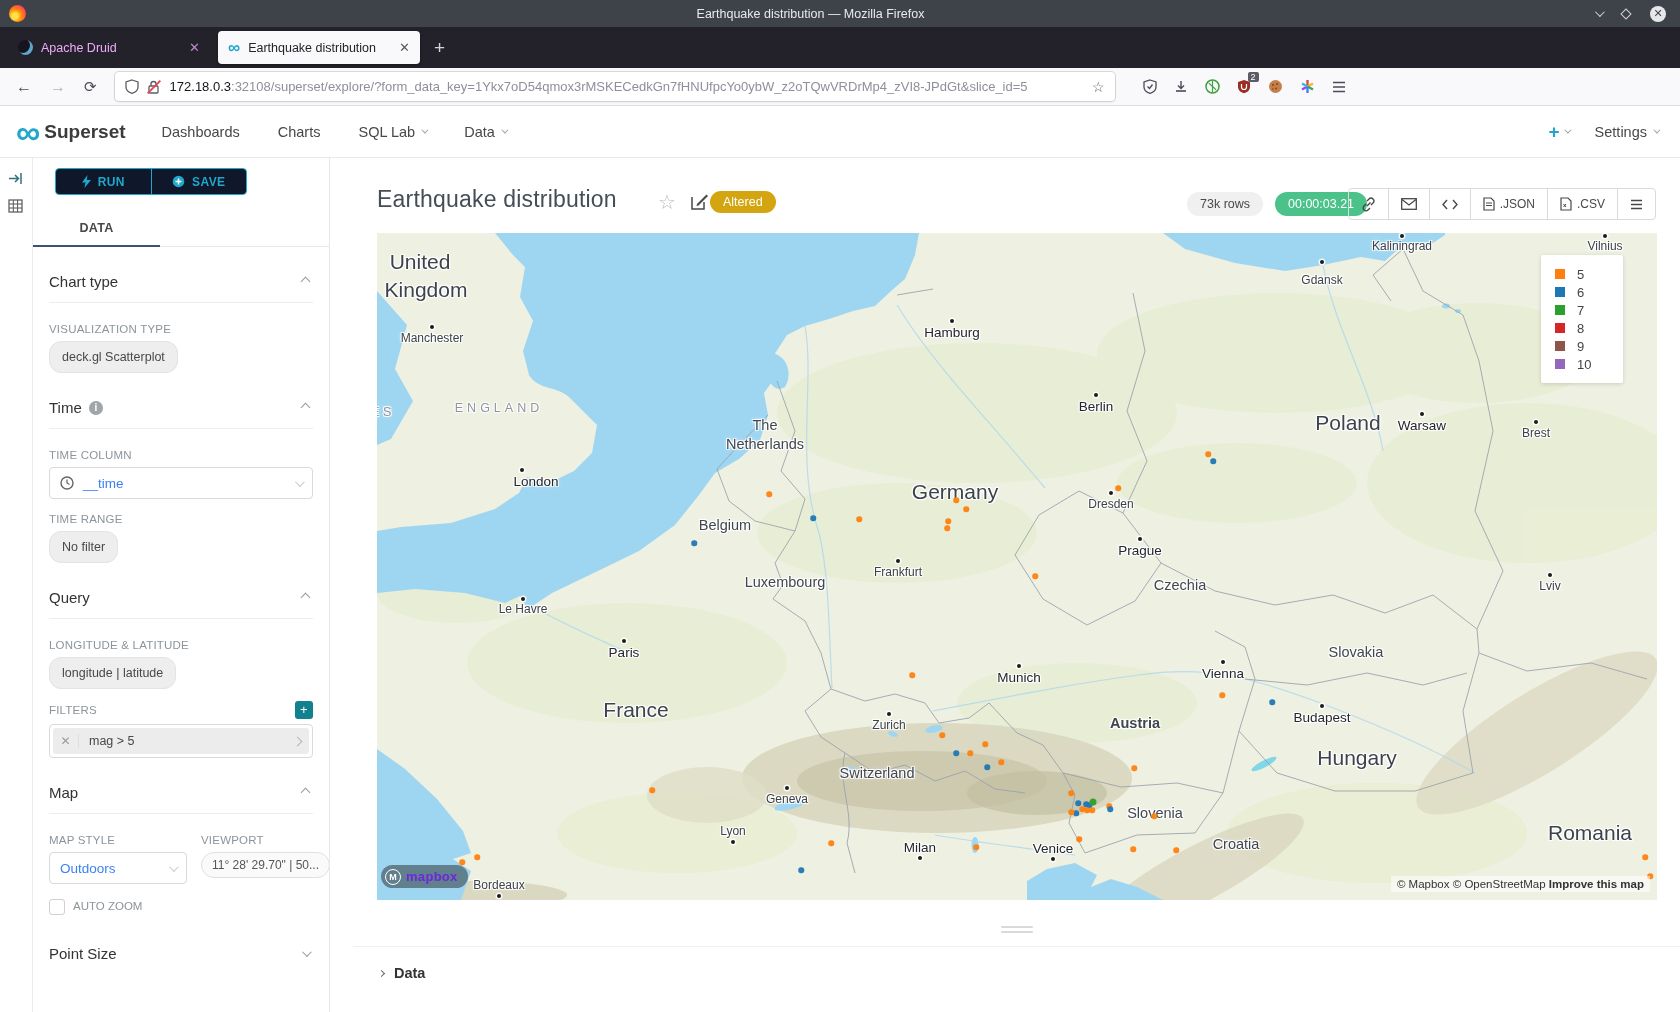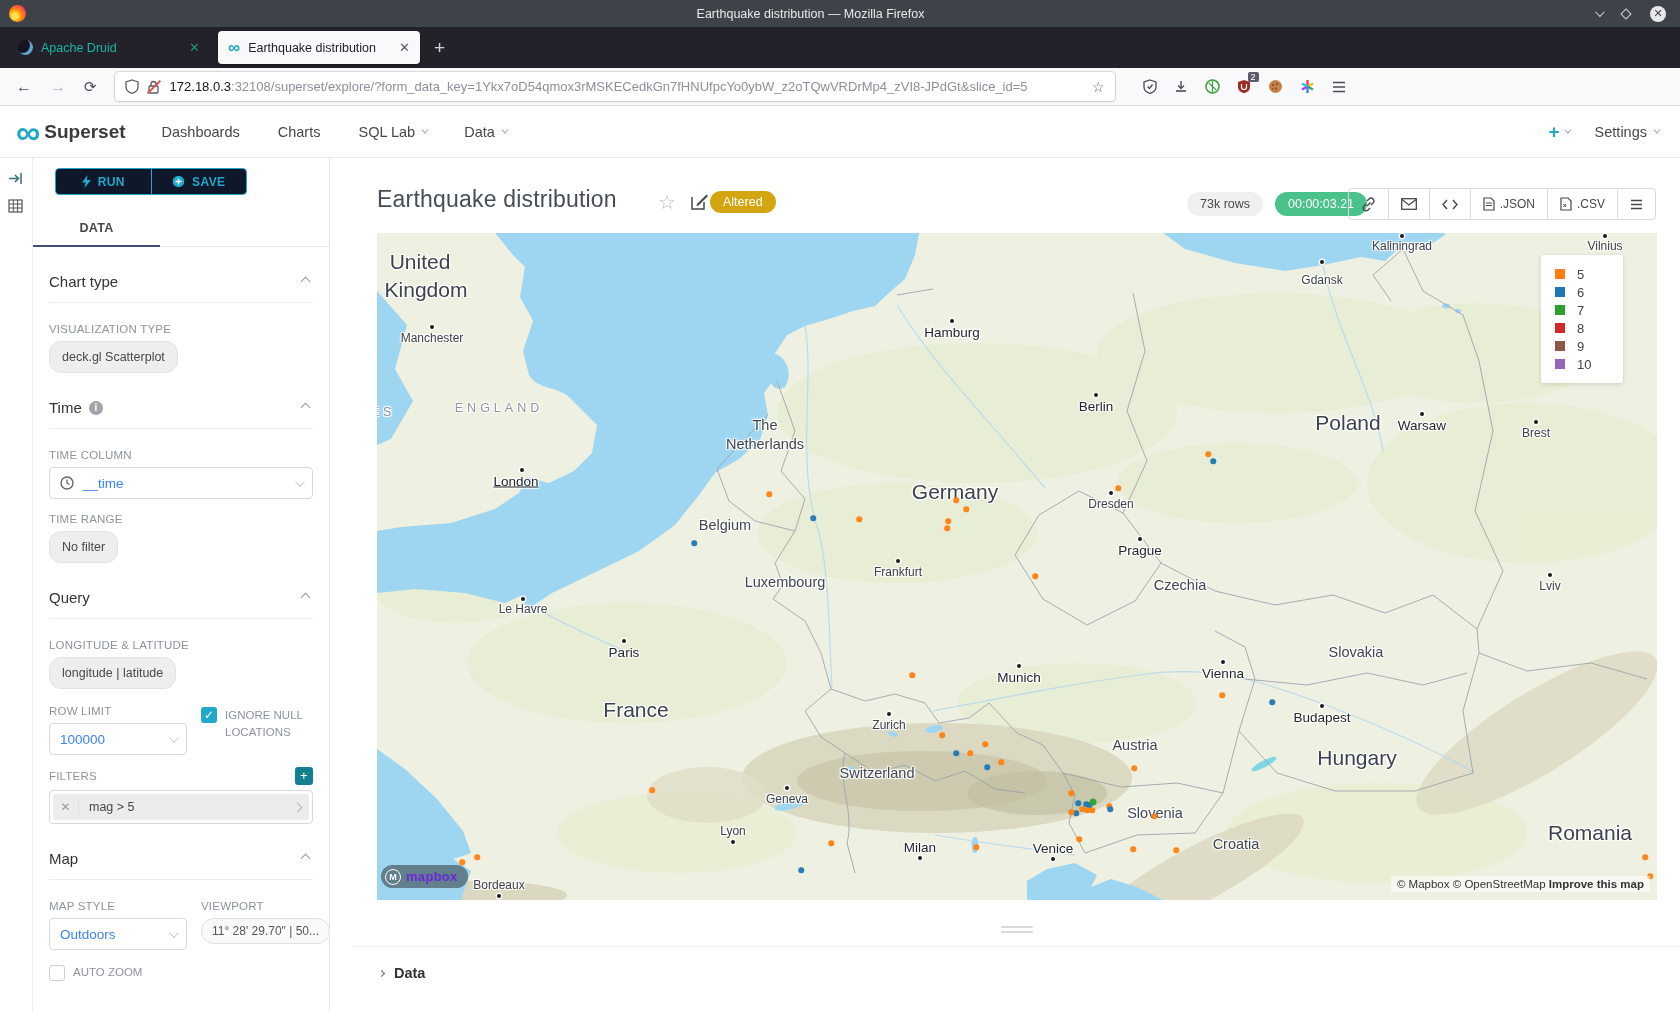--- a/index.html
+++ b/index.html
@@ -11,21 +11,21 @@
   #ff-logo { width:17px; height:17px; border-radius:50%; margin-left:9px;
     background:radial-gradient(circle at 35% 65%, #ffe14d 0 18%, #ff9500 40%, #ff3b5c 75%, #b5007f 100%); }
   #win-title { flex:1; text-align:center; color:#e9eaec; }
   .winctl { display:flex; gap:20px; margin-right:14px; align-items:center; }
   .winctl .chev { border-color:#cfd2d8; }
   .wc-max { width:8px; height:8px; border:1.4px solid #cfd2d8; transform:rotate(45deg); }
   .wc-close { width:16px; height:16px; border-radius:50%; background:#e6e7ea; color:#3e434a;
     font-size:11px; line-height:15px; text-align:center; font-weight:bold; }
   #tabbar { position:absolute; left:0; top:27px; width:1680px; height:41px; background:#23222a; display:flex; align-items:center; }
   .tab { display:flex; align-items:center; gap:8px; height:33px; border-radius:4px; padding:0 10px; margin-left:8px; font-size:12.5px; }
-  .tab.inactive { color:#14b8a6; width:202px; }
+  .tab.inactive { color:#f0abfc; width:202px; }
   .tab.active { background:#f9f9fb; color:#23222a; width:202px; box-shadow:0 1px 3px rgba(0,0,0,.4); }
   .tab .close { margin-left:auto; font-size:13px; opacity:.75; }
   .druid-ico { width:15px; height:15px; border-radius:50%; background:#17141f;
     box-shadow:inset -3px -2px 0 0 #5ba7cf; flex:0 0 15px; }
   .ss-ico { color:#20a7c9; font-weight:bold; font-size:17px; line-height:15px; }
   .newtab { color:#d3d3da; font-size:19px; margin-left:14px; }
   #navrow { position:absolute; left:0; top:68px; width:1680px; height:38px; background:#f9f9fb;
     border-bottom:1px solid #dcdce2; display:flex; align-items:center; }
   .nav-arrow { font-size:16px; color:#4b4b55; margin-left:16px; }
   .nav-arrow.fwd { color:#b3b3bc; margin-left:18px; }
@@ -334,33 +334,20 @@
   </div>
   <div class="flabel" style="margin-top:14px">TIME RANGE</div>
   <span class="pill">No filter</span>
 
   <div class="sec-head">
     <span>Query</span>
     <span class="chev up"></span>
   </div>
   <div class="flabel">LONGITUDE &amp; LATITUDE</div>
   <span class="pill">longitude | latitude</span>
-  <div class="tworow" style="margin-top:16px">
-    <div>
-      <div class="flabel" style="margin-top:0">ROW LIMIT</div>
-      <div class="select">
-        <span>100000</span>
-        <span class="chev down"></span>
-      </div>
-    </div>
-    <div class="checkline" style="margin-top:2px">
-      <span class="cbox checked">✓</span>
-      <span>IGNORE NULL LOCATIONS</span>
-    </div>
-  </div>
   <div class="flabel" style="margin-top:12px; display:flex;">
     <span>FILTERS</span>
     <span class="plusbtn">+</span>
   </div>
   <div id="filterbox">
     <div id="filterchip">
       <span class="x">✕</span>
       <span class="txt">mag &gt; 5</span>
       <span class="arr">
           <span class="chev right" style="border-color:#b5b5b5"></span>
@@ -532,21 +519,21 @@
   </svg>
 
   <div id="labels-layer">
       <span class="ml c1" style="left: 43px; top: 29px;">United</span>
       <span class="ml c1" style="left: 49px; top: 57px;">Kingdom</span>
       <span class="ml reg" style="left: 122px; top: 175px;">ENGLAND</span>
       <span class="ml reg" style="left: 6px; top: 179px;">ES</span>
       <span class="mdot" style="left: 55px; top: 94px;"></span>
       <span class="ml town" style="left: 55px; top: 105px;">Manchester</span>
       <span class="mdot" style="left: 145px; top: 237px;"></span>
-      <span class="ml city" style="left: 139px; top: 248px; text-decoration: underline;">London</span>
+      <span class="ml city" style="left: 159px; top: 248px;">London</span>
       <span class="ml c2" style="left: 388px; top: 192px;">The</span>
       <span class="ml c2" style="left: 388px; top: 211px;">Netherlands</span>
       <span class="ml c2" style="left: 348px; top: 292px;">Belgium</span>
       <span class="ml c2" style="left: 408px; top: 349px;">Luxembourg</span>
       <span class="ml c1" style="left: 578px; top: 259px;">Germany</span>
       <span class="mdot" style="left: 575px; top: 88px;"></span>
       <span class="ml city" style="left: 575px; top: 99px;">Hamburg</span>
       <span class="mdot" style="left: 719px; top: 162px;"></span>
       <span class="ml city" style="left: 719px; top: 173px;">Berlin</span>
       <span class="ml c1" style="left: 971px; top: 190px;">Poland</span>
@@ -575,21 +562,21 @@
       <span class="ml city" style="left: 247px; top: 419px;">Paris</span>
       <span class="ml c1" style="left: 259px; top: 477px;">France</span>
       <span class="mdot" style="left: 642px; top: 433px;"></span>
       <span class="ml city" style="left: 642px; top: 444px;">Munich</span>
       <span class="mdot" style="left: 846px; top: 429px;"></span>
       <span class="ml city" style="left: 846px; top: 440px;">Vienna</span>
       <span class="ml c2" style="left: 979px; top: 419px;">Slovakia</span>
       <span class="mdot" style="left: 945px; top: 473px;"></span>
       <span class="ml city" style="left: 945px; top: 484px;">Budapest</span>
       <span class="ml c1" style="left: 980px; top: 525px;">Hungary</span>
-      <span class="ml c2" style="left: 758px; top: 512px;">Austria</span>
+      <span class="ml c2" style="left: 758px; top: 490px; font-weight: bold;">Austria</span>
       <span class="mdot" style="left: 512px; top: 481px;"></span>
       <span class="ml town" style="left: 512px; top: 492px;">Zurich</span>
       <span class="ml c2" style="left: 500px; top: 540px;">Switzerland</span>
       <span class="mdot" style="left: 410px; top: 555px;"></span>
       <span class="ml town" style="left: 410px; top: 566px;">Geneva</span>
       <span class="mdot" style="left: 356px; top: 609px;"></span>
       <span class="ml town" style="left: 356px; top: 598px;">Lyon</span>
       <span class="mdot" style="left: 543px; top: 625px;"></span>
       <span class="ml city" style="left: 543px; top: 614px;">Milan</span>
       <span class="mdot" style="left: 676px; top: 626px;"></span>

